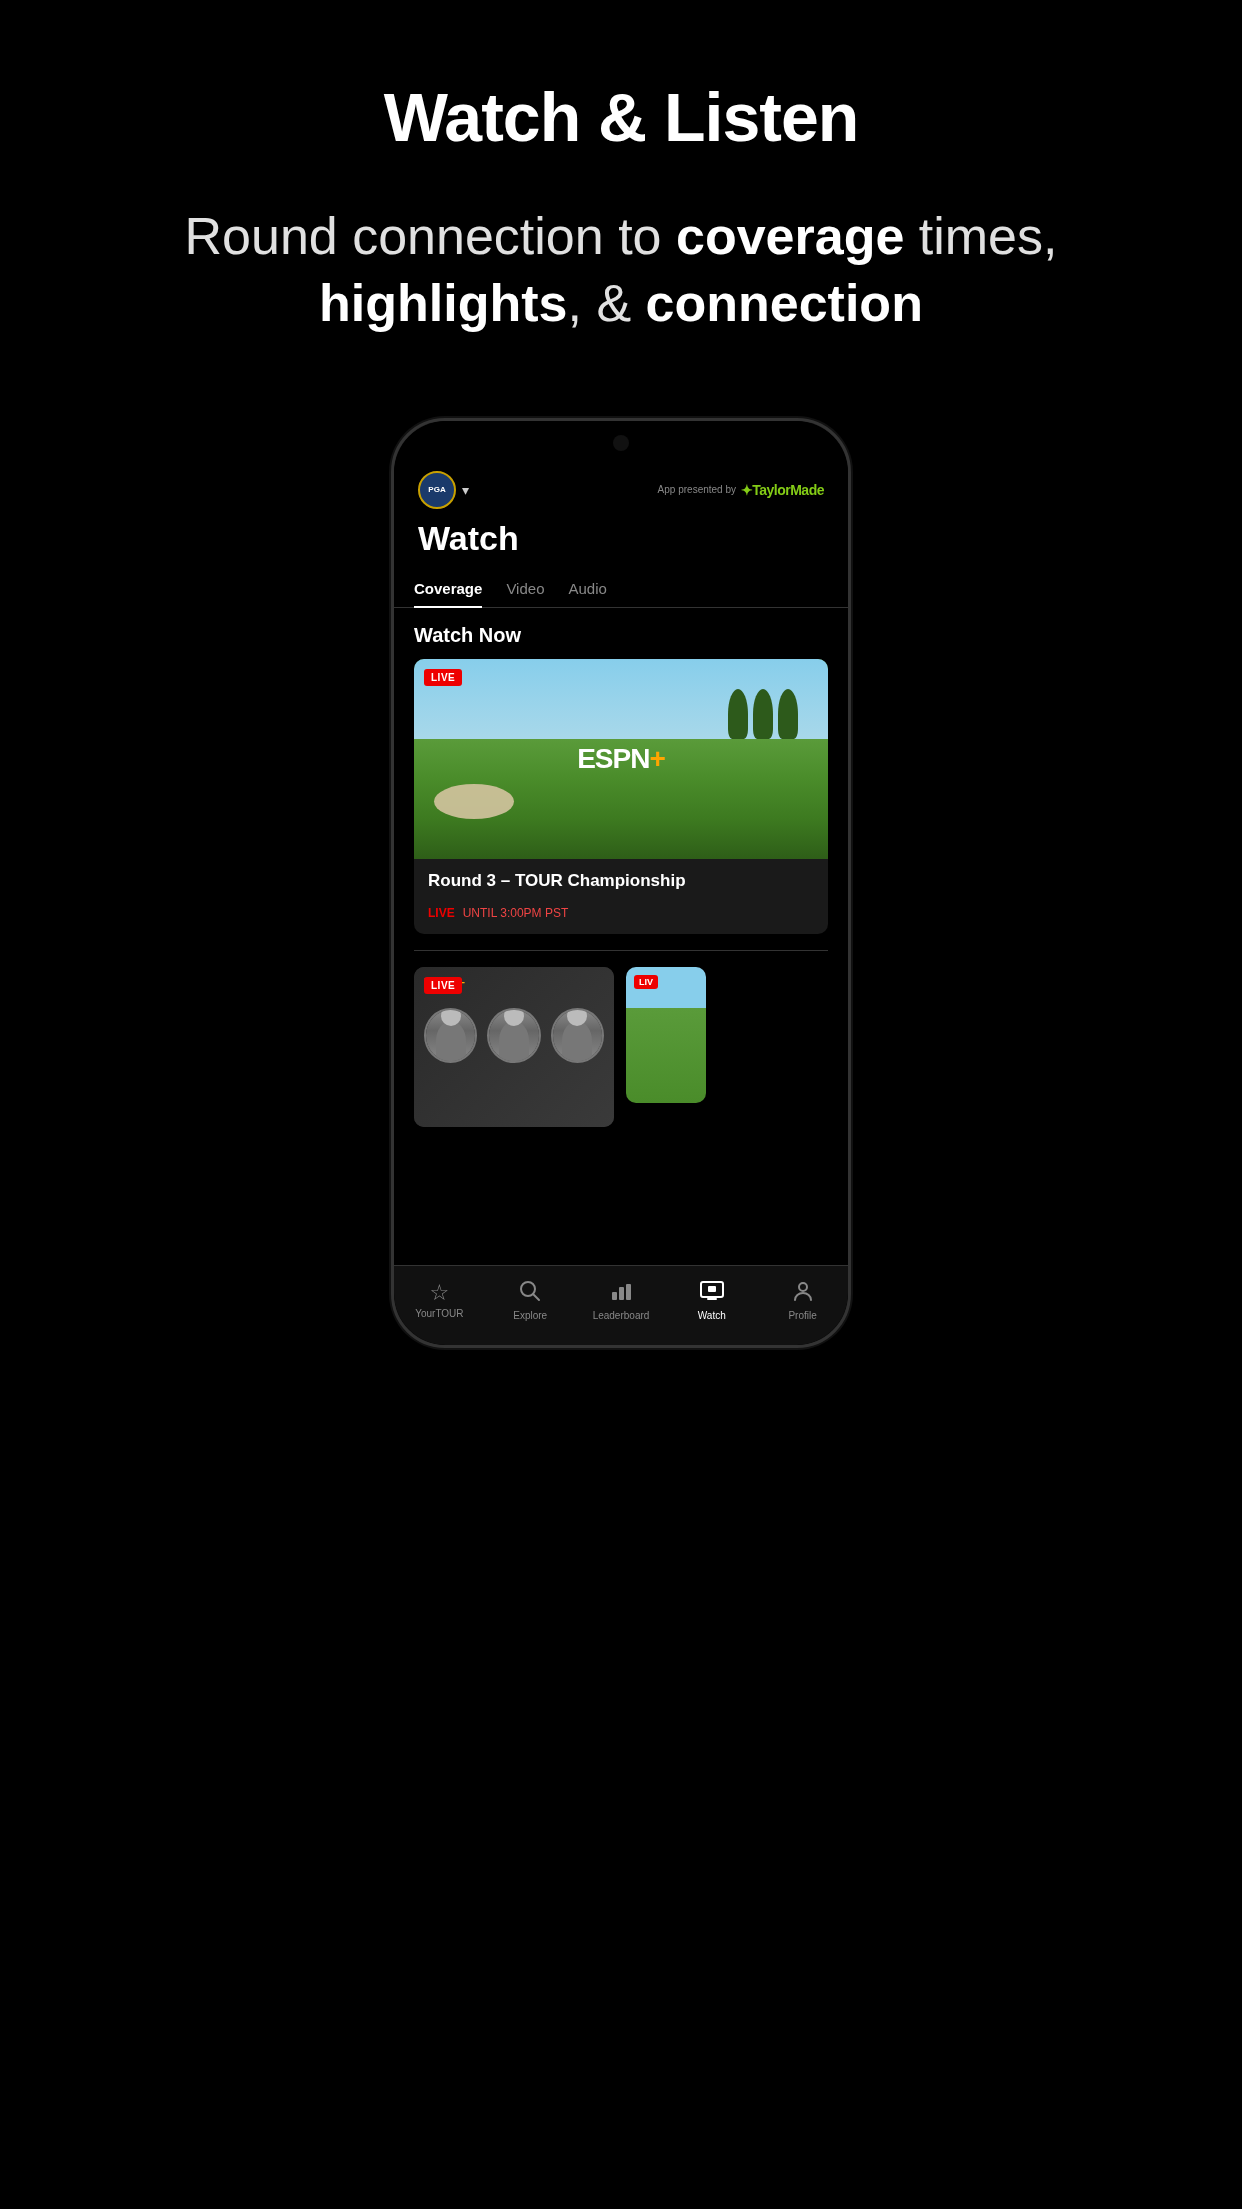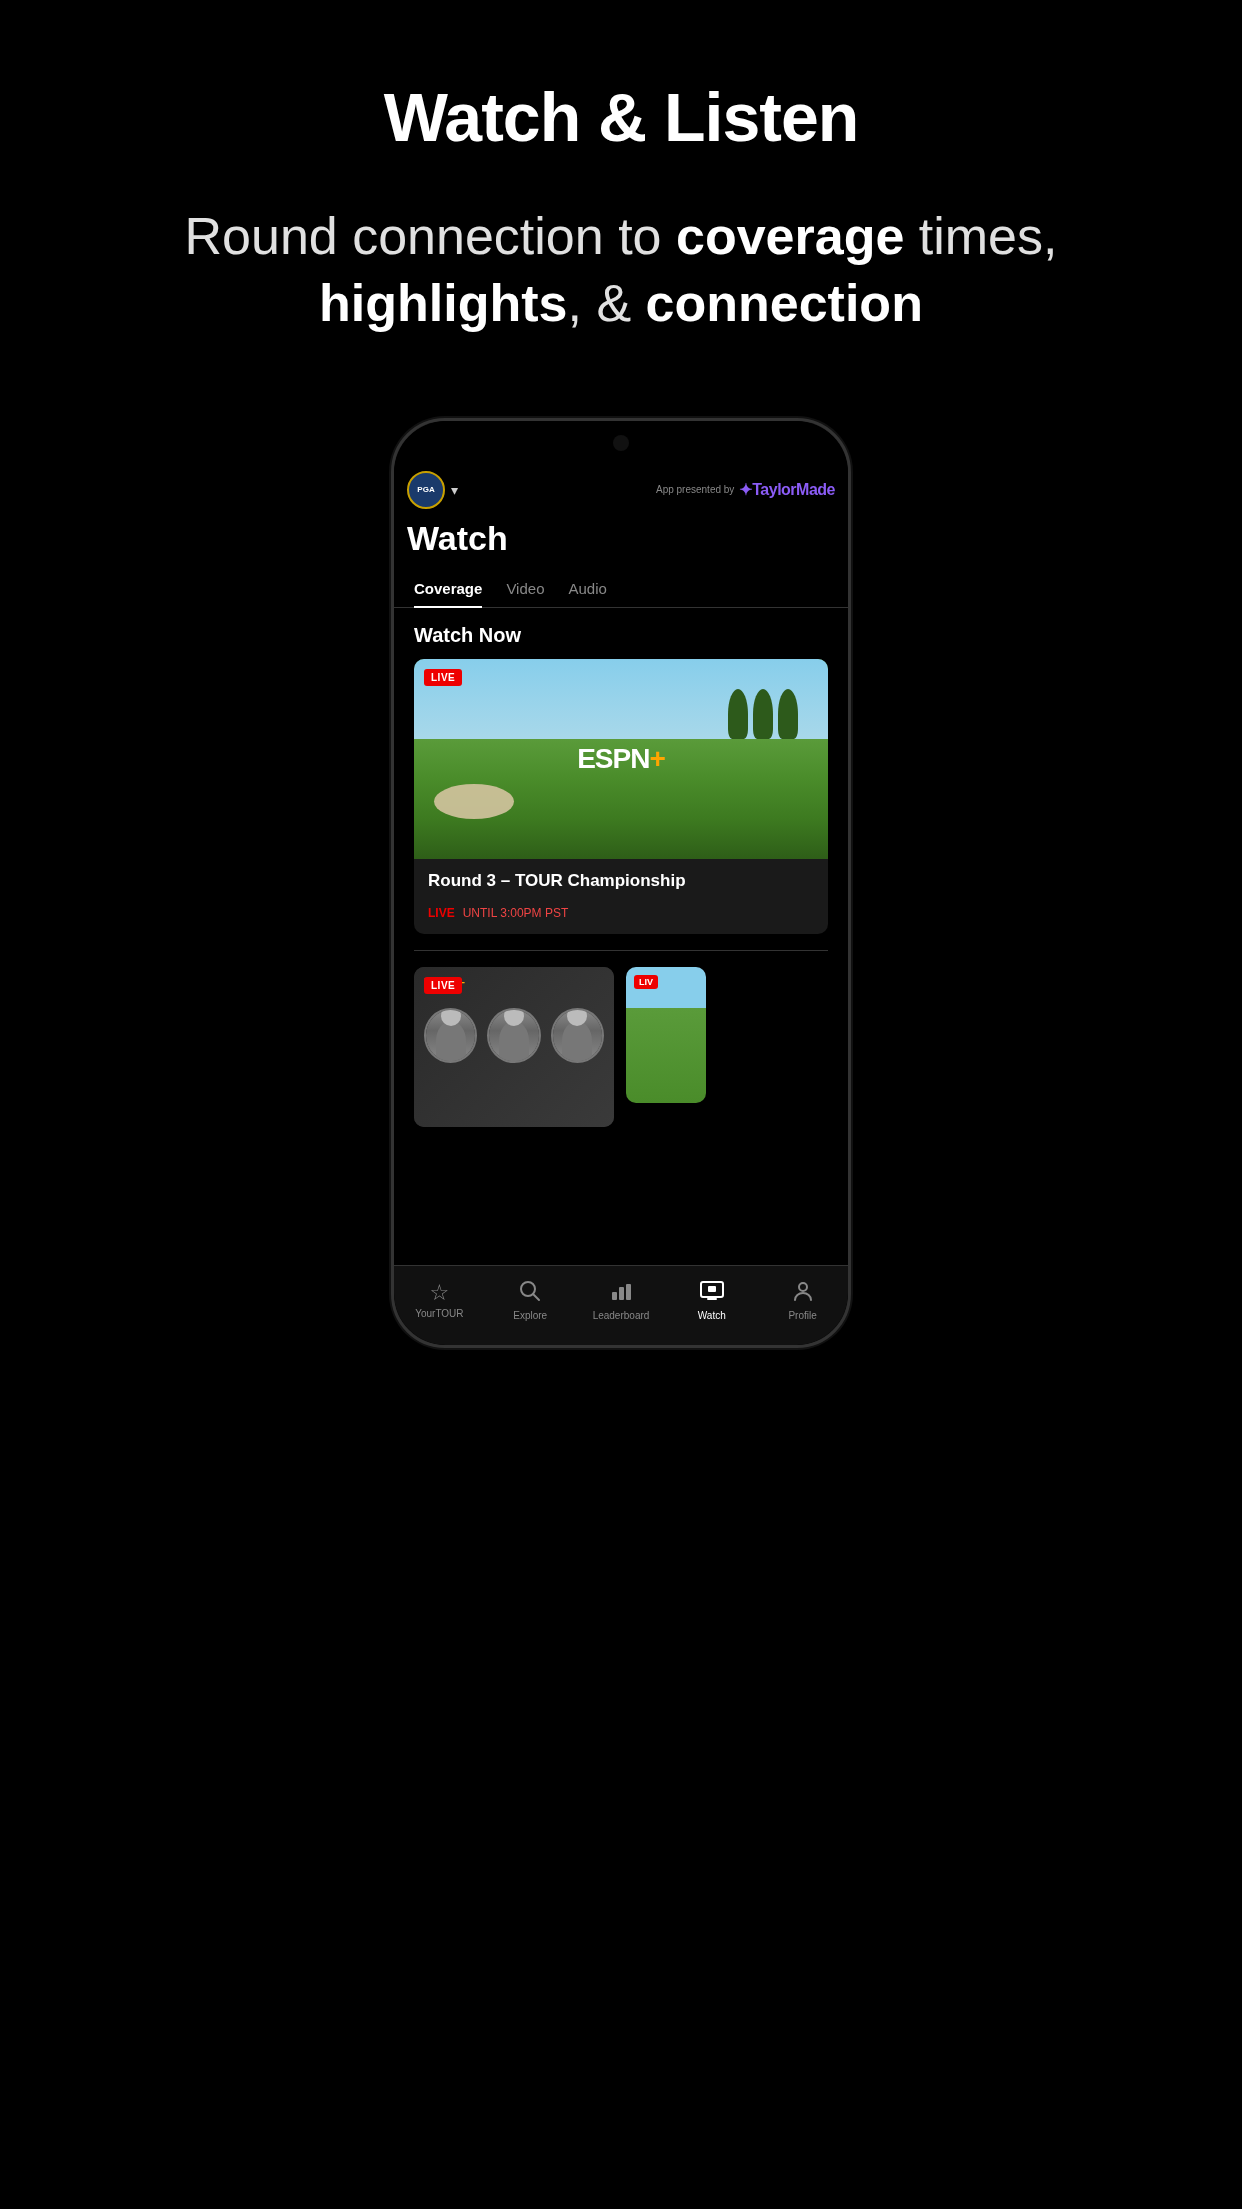--- a/index.html
+++ b/index.html
@@ -99,21 +99,21 @@
     
     .app-content {
       flex: 1;
       overflow: hidden;
       display: flex;
       flex-direction: column;
     }
 
     
     .app-header {
-      padding: 50px 13px 8px;
+      padding: 50px 24px 8px;
       background: #000;
     }
 
     .app-header-top {
       display: flex;
       align-items: center;
       justify-content: space-between;
       margin-bottom: 10px;
     }
 
@@ -154,23 +154,23 @@
 
     .presented-by {
       display: flex;
       align-items: center;
       gap: 5px;
       font-size: 10px;
       color: #888;
     }
 
     .taylormade-logo {
-      font-size: 16px;
+      font-size: 14px;
       font-weight: 700;
-      color: #8b5cf6;
+      color: #84cc16;
       letter-spacing: -0.5px;
     }
 
     .watch-title {
       font-size: 34px;
       font-weight: 900;
       color: #fff;
       margin-bottom: 14px;
     }
 

